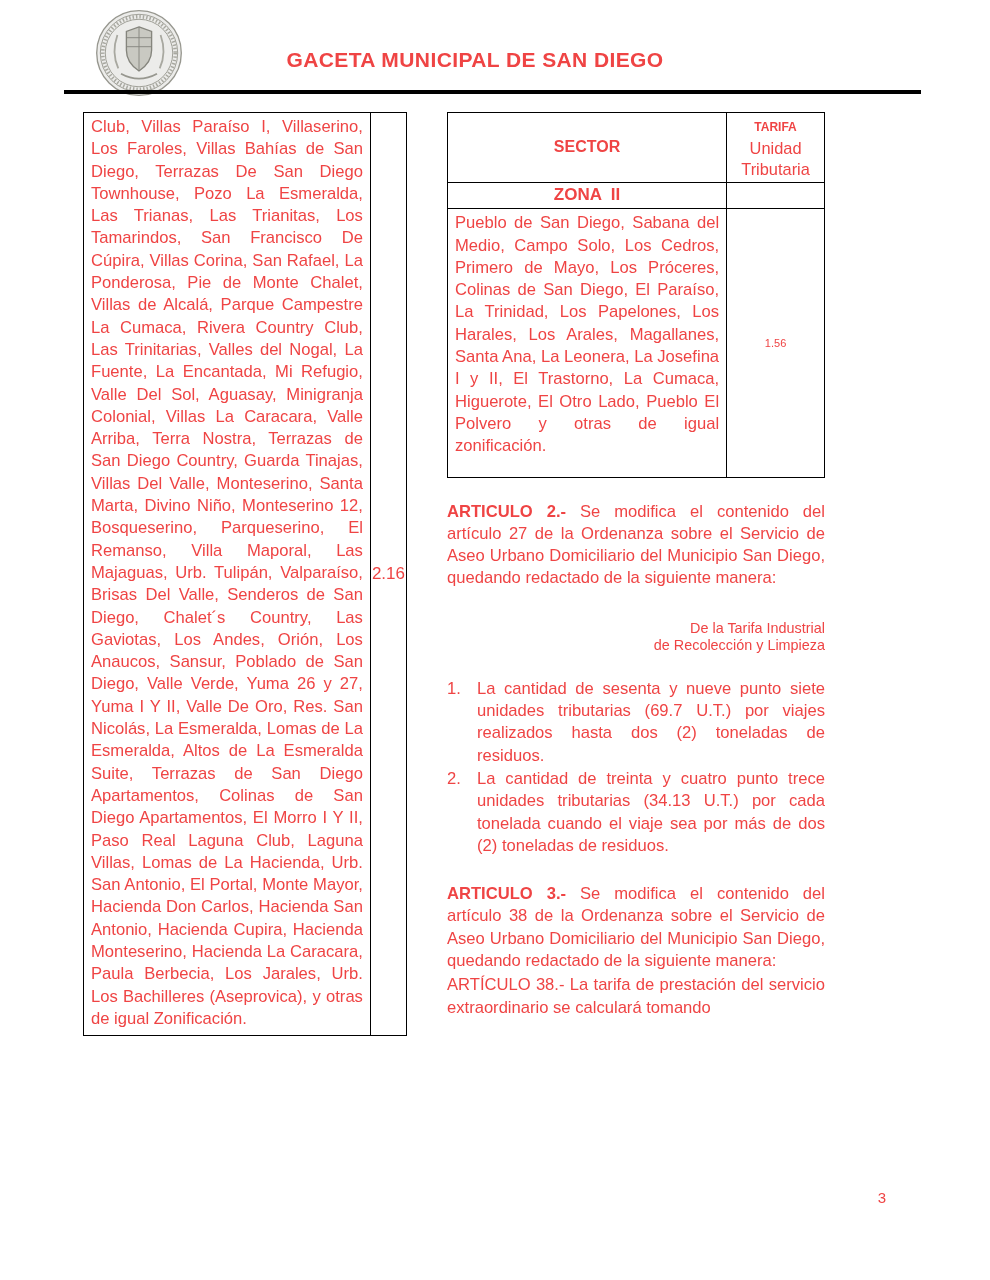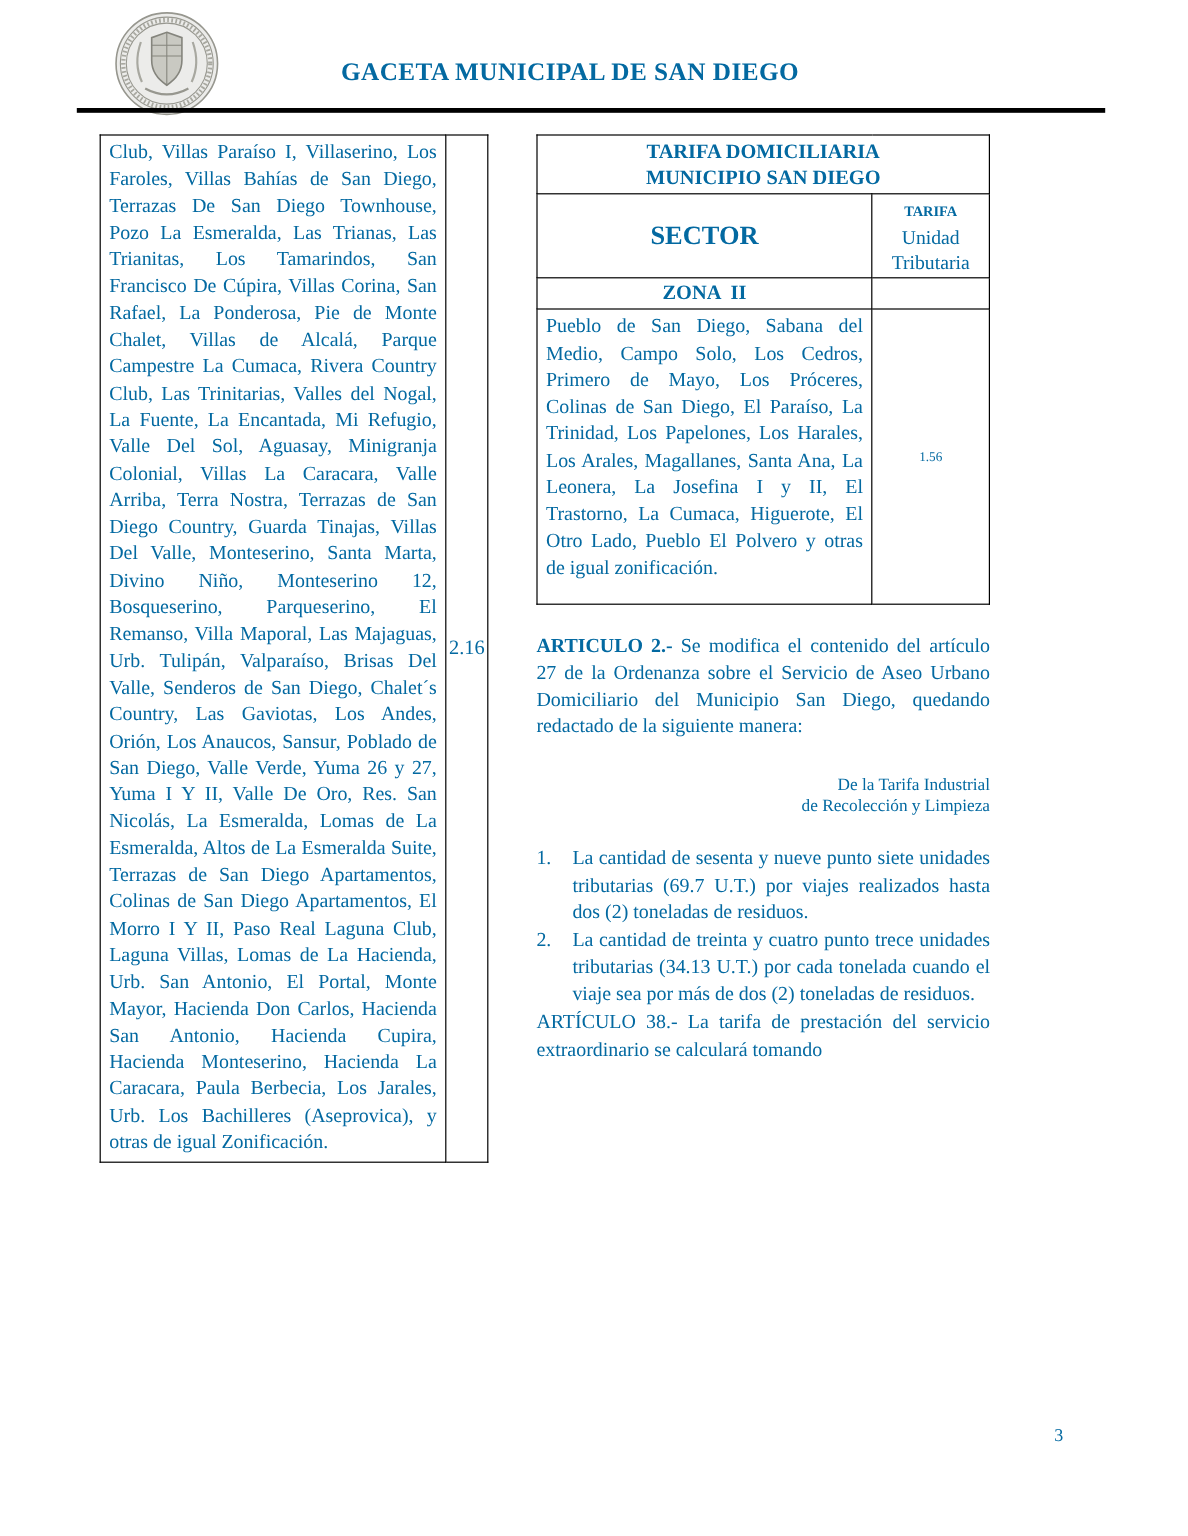--- a/index.html
+++ b/index.html
@@ -2,22 +2,22 @@
 <html lang="es"><head>
 <meta charset="utf-8">
 <style>
   * { box-sizing: border-box; }
   html,body { margin:0; padding:0; background:#ffffff; }
   .page {
     position: relative;
     width: 990px;
     height: 1280px;
     background: #ffffff;
-    font-family: Liberation Serif, serif;
-    color: #0369a1;
+    font-family: Liberation Sans, sans-serif;
+    color: #ef4444;
     overflow: hidden;
   }
 
   
   .seal {
     position: absolute;
     left: 94px; top: 8px;
     width: 90px; height: 90px;
   }
   .masthead-title {
@@ -76,21 +76,21 @@
     font-weight: bold;
     font-size: 17px;
     line-height: 21px;
     padding: 3px 4px;
   }
   .rt-sector-h {
     width: 280px;
     text-align: center;
     vertical-align: middle;
     font-weight: bold;
-    font-size: 22px;
+    font-size: 16px;
   }
   .rt-tarifa-h {
     text-align: center;
     font-size: 16.4px;
     line-height: 21px;
     padding: 2px 3px;
   }
   .rt-tarifa-h .b1 { font-weight: bold; font-size: 12px; }
   .rt-zona {
     text-align: center;
@@ -163,26 +163,20 @@
           <td class="lval">2.16</td>
         </tr>
       </tbody>
         </table>
     </div>
 
     <div class="right-col doc-text">
 
       <table class="rtable">
         <tbody>
-            <tr>
-          <td class="rt-title" colspan="2">
-            <span>TARIFA DOMICILIARIA</span><br>
-            <span>MUNICIPIO SAN DIEGO</span>
-          </td>
-        </tr>
         <tr>
           <td class="rt-sector-h">SECTOR</td>
           <td class="rt-tarifa-h">
             <span class="b1">TARIFA</span><br>
             <span>Unidad</span><br>
             <span>Tributaria</span>
           </td>
         </tr>
         <tr>
           <td class="rt-zona">ZONA  II</td>
@@ -207,20 +201,21 @@
         <div class="list-item">
           <span class="num">1.</span>
           <span class="item-text">La cantidad de sesenta y nueve punto siete unidades tributarias (69.7 U.T.) por viajes realizados hasta dos (2) toneladas de residuos.</span>
         </div>
         <div class="list-item">
           <span class="num">2.</span>
           <span class="item-text">La cantidad de treinta y cuatro punto trece unidades tributarias (34.13 U.T.) por cada tonelada cuando el viaje sea por más de dos (2) toneladas de residuos.</span>
         </div>
       </div>
 
+      <p class="para" style="margin-top:26px;"><b>ARTICULO 3.-</b><span> Se modifica el contenido del artículo 38 de la Ordenanza sobre el Servicio de Aseo Urbano Domiciliario del Municipio San Diego, quedando redactado de la siguiente manera:</span></p>
 
 
       <p class="para no-top">ARTÍCULO 38.- La tarifa de prestación del servicio extraordinario se calculará tomando</p>
 
     </div>
   </div>
 
   <div class="page-number">3</div>
 
 </div>

